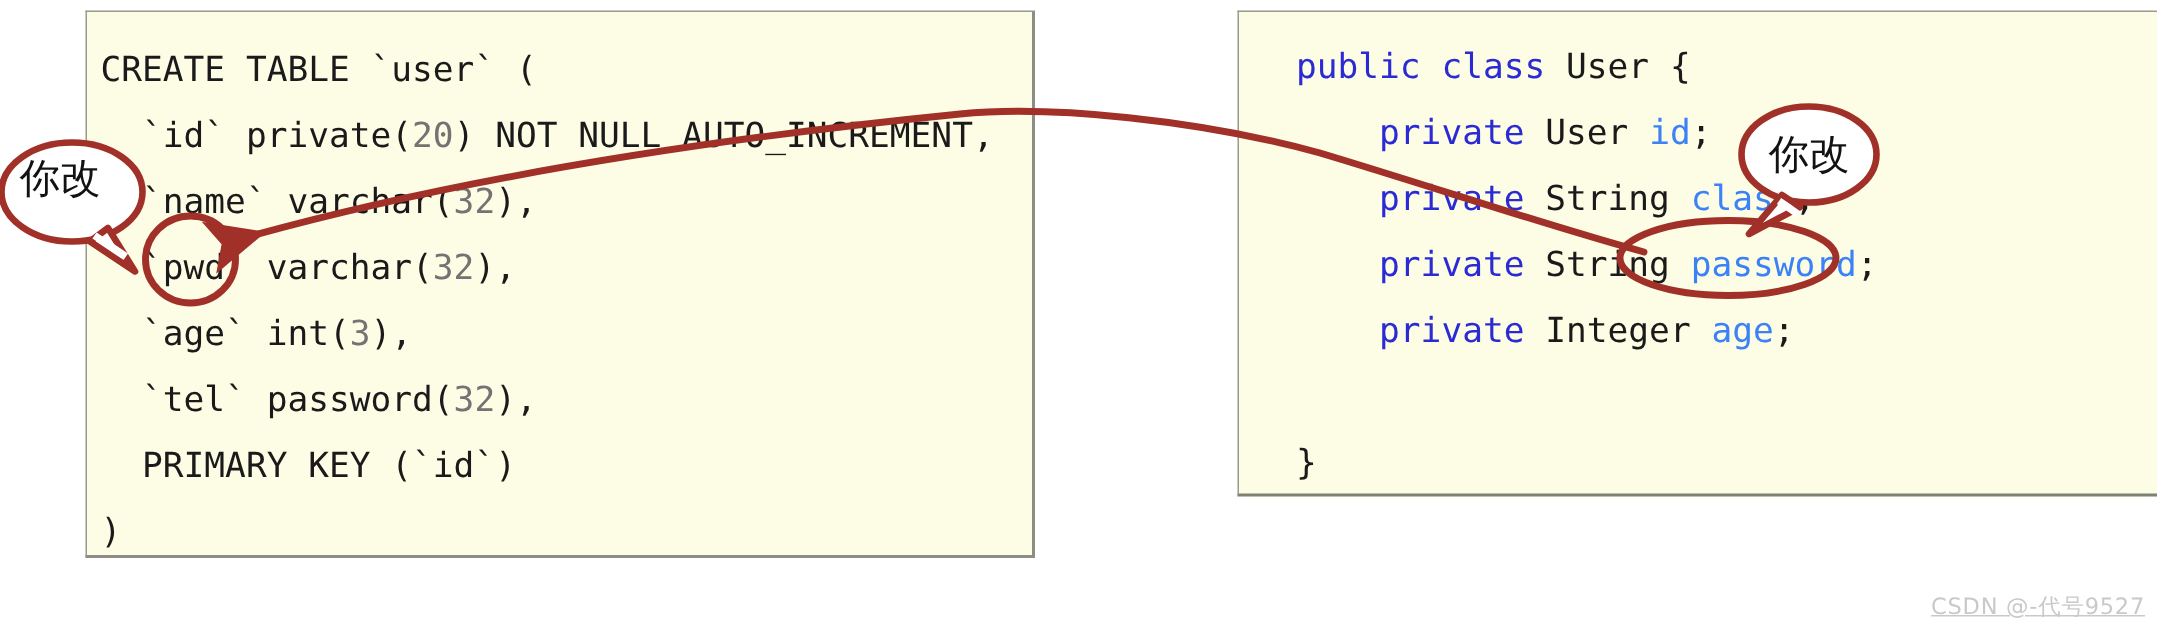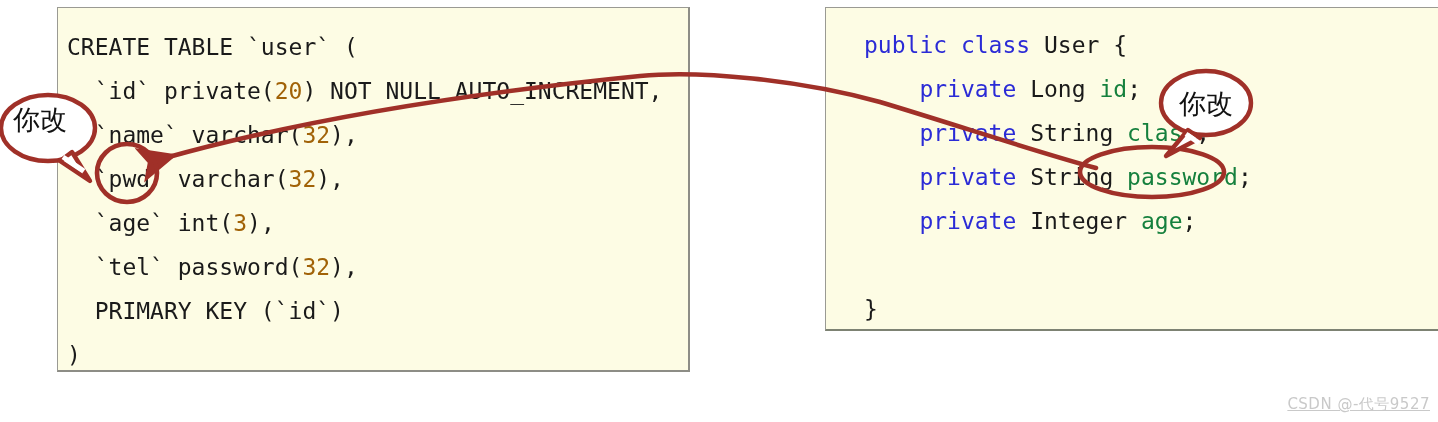--- a/index.html
+++ b/index.html
@@ -45,23 +45,23 @@
     white-space: pre;
     font-family: "DejaVu Sans Mono", monospace;
     font-size: 23px;
     letter-spacing: 0px;
     color: #1a1a1a;
     line-height: 1;
   }
   #sql-panel .code-line { left: 9px; }
   #java-panel .code-line { left: 14px; margin-left: 24px; }
 
-  .tok-num { color: #a16207; }
+  .tok-num { color: #737373; }
   .tok-kw  { color: #2b2bd6; }
-  .tok-fld { color: #15803d; }
+  .tok-fld { color: #3b82f6; }
   .tok-plain { color: #1a1a1a; }
 
   
   #annotations {
     position: absolute;
     left: 0;
     top: 0;
     width: 1438px;
     height: 422px;
     pointer-events: none;
@@ -102,21 +102,21 @@
   <div class="code-line" style="top:116px"><span class="tok-plain">  `name` varchar(</span><span class="tok-num">32</span><span class="tok-plain">),</span></div>
   <div class="code-line" style="top:160px"><span class="tok-plain">  `pwd` varchar(</span><span class="tok-num">32</span><span class="tok-plain">),</span></div>
   <div class="code-line" style="top:204px"><span class="tok-plain">  `age` int(</span><span class="tok-num">3</span><span class="tok-plain">),</span></div>
   <div class="code-line" style="top:248px"><span class="tok-plain">  `tel` password(</span><span class="tok-num">32</span><span class="tok-plain">),</span></div>
   <div class="code-line" style="top:292px"><span class="tok-plain">  PRIMARY KEY (`id`)</span></div>
   <div class="code-line" style="top:336px"><span class="tok-plain">)</span></div>
 </div>
 
 <div class="code-panel" id="java-panel">
   <div class="code-line" style="top:26px"><span class="tok-kw">public class </span><span class="tok-plain">User {</span></div>
-  <div class="code-line" style="top:70px"><span class="tok-kw">    private </span><span class="tok-plain">Long </span><span class="tok-fld">id</span><span class="tok-plain">;</span></div>
+  <div class="code-line" style="top:70px"><span class="tok-kw">    private </span><span class="tok-plain">User </span><span class="tok-fld">id</span><span class="tok-plain">;</span></div>
   <div class="code-line" style="top:114px"><span class="tok-kw">    private </span><span class="tok-plain">String </span><span class="tok-fld">class</span><span class="tok-plain">;</span></div>
   <div class="code-line" style="top:158px"><span class="tok-kw">    private </span><span class="tok-plain">String </span><span class="tok-fld">password</span><span class="tok-plain">;</span></div>
   <div class="code-line" style="top:202px"><span class="tok-kw">    private </span><span class="tok-plain">Integer </span><span class="tok-fld">age</span><span class="tok-plain">;</span></div>
   <div class="code-line" style="top:290px"><span class="tok-plain">}</span></div>
 </div>
 
 <svg id="annotations" viewBox="0 0 1438 422">
   <defs>
     <marker id="arrowhead" markerWidth="9" markerHeight="9" refX="3.2" refY="4.5" orient="auto" markerUnits="strokeWidth">
       <path d="M 9,0.6 L 0.4,4.5 L 9,8.4 L 7.1,4.5 Z" fill="#a03028"></path>

